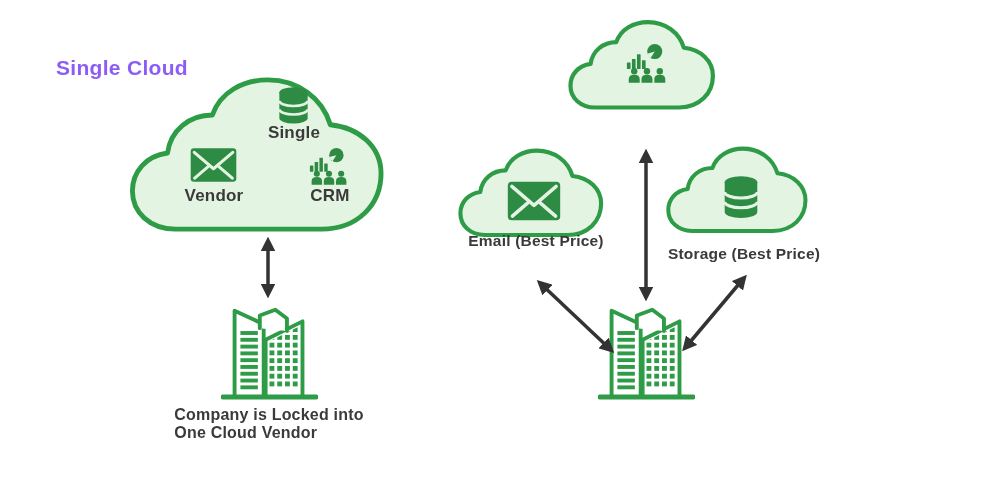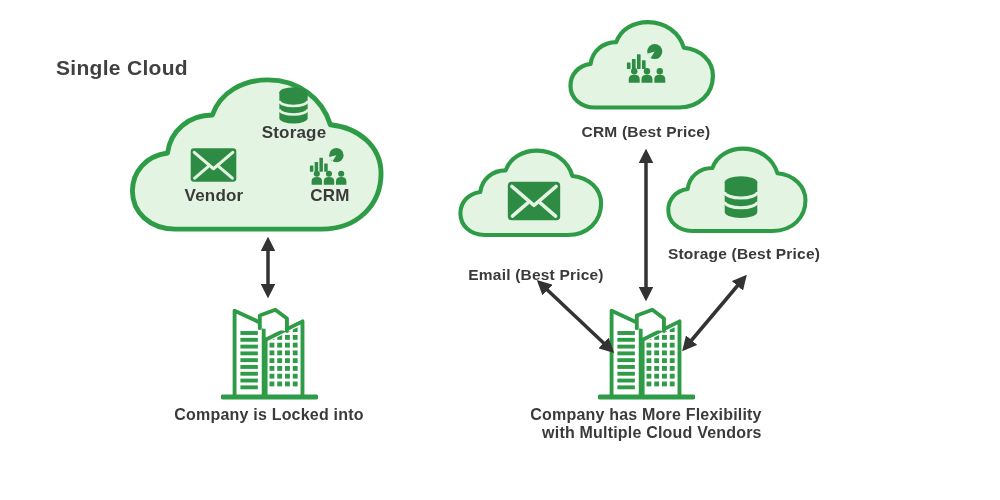--- a/index.html
+++ b/index.html
@@ -1,40 +1,40 @@
 <!DOCTYPE html>
 <html><head>
 <meta charset="utf-8">
 <style>
   html,body{margin:0;padding:0;background:#ffffff;}
   .canvas{
     position:relative;width:1000px;height:500px;background:#ffffff;overflow:hidden;
     font-family:"Liberation Sans",sans-serif;font-weight:bold;color:#3A3A3A;
   }
   .title{
-    position:absolute;font-size:21px;font-weight:800;color:#404040;
+    position:absolute;font-size:21px;font-weight:800;color:#8b5cf6;
     letter-spacing:.3px;white-space:nowrap;
   }
   .cloud{position:absolute;}
   .cloud svg.shape{position:absolute;left:0;top:0;width:100%;height:100%;}
   .cloud-path{fill:#E4F4E2;stroke:#2E9B46;stroke-linejoin:round;}
   .big .cloud-path{stroke-width:5;}
   .small .cloud-path{stroke-width:7.5;}
   .icon{position:absolute;}
   .svclabel{
     position:absolute;transform:translateX(-50%);font-size:17px;
     letter-spacing:.2px;white-space:nowrap;
   }
   .cloudlabel{
     position:absolute;transform:translateX(-50%);font-size:15.5px;
     letter-spacing:.2px;white-space:nowrap;
   }
   .caption{
     position:absolute;transform:translateX(-50%);font-size:16px;line-height:17.5px;
-    text-align:right;white-space:nowrap;letter-spacing:.2px;
+    text-align:left;white-space:nowrap;letter-spacing:.2px;
   }
   .building{position:absolute;}
   .arrows{position:absolute;left:0;top:0;pointer-events:none;}
 </style>
 </head>
 <body>
 
 <div class="canvas">
 
   <div class="title" style="left:56px;top:56px">Single Cloud</div>
@@ -43,21 +43,21 @@
     <svg class="shape" viewBox="0 0 290 160">
       <path class="cloud-path" d="M52 157 C26 157 8 140 8 118 C8 98 22 82 44 79 C47 56 66 40 90 40 C98 17 121 4 147 4 C178 4 203 23 211 50 C241 53 263 73 263 100 C263 131 240 157 202 157 Z"></path>
     </svg>
 
     <svg class="icon" style="left:153px;top:10px;width:33px;height:40px" viewBox="0 0 70 84">
       <path d="M5 13 L5 68 A30 11 0 0 0 65 68 L65 13" fill="#2E8B43"></path>
       <ellipse cx="35" cy="13" rx="30" ry="11" fill="#2E8B43"></ellipse>
       <path d="M5 31 A30 11 0 0 0 65 31" stroke="#E4F4E2" stroke-width="5.5" fill="none"></path>
       <path d="M5 49 A30 11 0 0 0 65 49" stroke="#E4F4E2" stroke-width="5.5" fill="none"></path>
     </svg>
-    <div class="svclabel" style="left:170px;top:47px">Storage</div>
+    <div class="svclabel" style="left:170px;top:47px">Single</div>
 
     <svg class="icon" style="left:66px;top:71px;width:47px;height:36px" viewBox="0 0 100 74">
       <rect x="1.5" y="1.5" width="97" height="71" rx="7" fill="#2E8B43"></rect>
       <path d="M9 10 L50 45 L91 10" stroke="#E4F4E2" stroke-width="6.5" fill="none" stroke-linecap="round" stroke-linejoin="round"></path>
       <path d="M10 65 L38 41" stroke="#E4F4E2" stroke-width="6.5" stroke-linecap="round"></path>
       <path d="M90 65 L62 41" stroke="#E4F4E2" stroke-width="6.5" stroke-linecap="round"></path>
     </svg>
     <div class="svclabel" style="left:90px;top:110px">Vendor</div>
 
     <svg class="icon" style="left:183px;top:70px;width:44px;height:40px" viewBox="0 0 100 92">
@@ -93,34 +93,33 @@
         <circle cx="22" cy="64" r="7"></circle>
         <path d="M10 89 L10 81 Q10 71.5 22 71.5 Q34 71.5 34 81 L34 89 Z"></path>
         <circle cx="50" cy="64" r="7"></circle>
         <path d="M38 89 L38 81 Q38 71.5 50 71.5 Q62 71.5 62 81 L62 89 Z"></path>
         <circle cx="78" cy="64" r="7"></circle>
         <path d="M66 89 L66 81 Q66 71.5 78 71.5 Q90 71.5 90 81 L90 89 Z"></path>
       </g>
       <path d="M67 21 L50.5 25.5 A16.5 16.5 0 0 0 58 35 Z" fill="#E4F4E2"></path>
     </svg>
   </div>
-  <div class="cloudlabel" style="left:646px;top:123px">CRM (Best Price)</div>
 
   <div class="cloud small" style="left:456px;top:143px;width:160px;height:99px">
     <svg class="shape" viewBox="0 0 290 160">
       <path class="cloud-path" d="M52 157 C26 157 8 140 8 118 C8 98 22 82 44 79 C47 56 66 40 90 40 C98 17 121 4 147 4 C178 4 203 23 211 50 C241 53 263 73 263 100 C263 131 240 157 202 157 Z"></path>
     </svg>
     <svg class="icon" style="left:51px;top:38px;width:54px;height:40px" viewBox="0 0 100 74">
       <rect x="1.5" y="1.5" width="97" height="71" rx="7" fill="#2E8B43"></rect>
       <path d="M9 10 L50 45 L91 10" stroke="#E4F4E2" stroke-width="6.5" fill="none" stroke-linecap="round" stroke-linejoin="round"></path>
       <path d="M10 65 L38 41" stroke="#E4F4E2" stroke-width="6.5" stroke-linecap="round"></path>
       <path d="M90 65 L62 41" stroke="#E4F4E2" stroke-width="6.5" stroke-linecap="round"></path>
     </svg>
   </div>
-  <div class="cloudlabel" style="left:536px;top:266px">Email (Best Price)</div>
+  <div class="cloudlabel" style="left:536px;top:232px">Email (Best Price)</div>
 
   <div class="cloud small" style="left:664px;top:141px;width:156px;height:97px">
     <svg class="shape" viewBox="0 0 290 160">
       <path class="cloud-path" d="M52 157 C26 157 8 140 8 118 C8 98 22 82 44 79 C47 56 66 40 90 40 C98 17 121 4 147 4 C178 4 203 23 211 50 C241 53 263 73 263 100 C263 131 240 157 202 157 Z"></path>
     </svg>
     <svg class="icon" style="left:58px;top:34px;width:38px;height:46px" viewBox="0 0 70 84">
       <path d="M5 13 L5 68 A30 11 0 0 0 65 68 L65 13" fill="#2E8B43"></path>
       <ellipse cx="35" cy="13" rx="30" ry="11" fill="#2E8B43"></ellipse>
       <path d="M5 31 A30 11 0 0 0 65 31" stroke="#E4F4E2" stroke-width="5.5" fill="none"></path>
       <path d="M5 49 A30 11 0 0 0 65 49" stroke="#E4F4E2" stroke-width="5.5" fill="none"></path>
@@ -255,19 +254,16 @@
     <g stroke="#333333" stroke-width="3.5">
       <line x1="268" y1="241" x2="268" y2="294" marker-start="url(#arrowhead)" marker-end="url(#arrowhead)"></line>
       <line x1="646" y1="153" x2="646" y2="297" marker-start="url(#arrowhead)" marker-end="url(#arrowhead)"></line>
       <line x1="540" y1="283" x2="611" y2="350" marker-start="url(#arrowhead)" marker-end="url(#arrowhead)"></line>
       <line x1="744" y1="278" x2="685" y2="348" marker-start="url(#arrowhead)" marker-end="url(#arrowhead)"></line>
     </g>
   </svg>
 
   <div class="caption" style="left:269px;top:406px">
     <div>Company is Locked into</div>
-  </div>
-  <div class="caption" style="left:646px;top:406px">
-    <div>Company has More Flexibility</div>
-    <div>with Multiple Cloud Vendors</div>
+    <div>One Cloud Vendor</div>
   </div>
 
 </div>
 
 </body></html>

